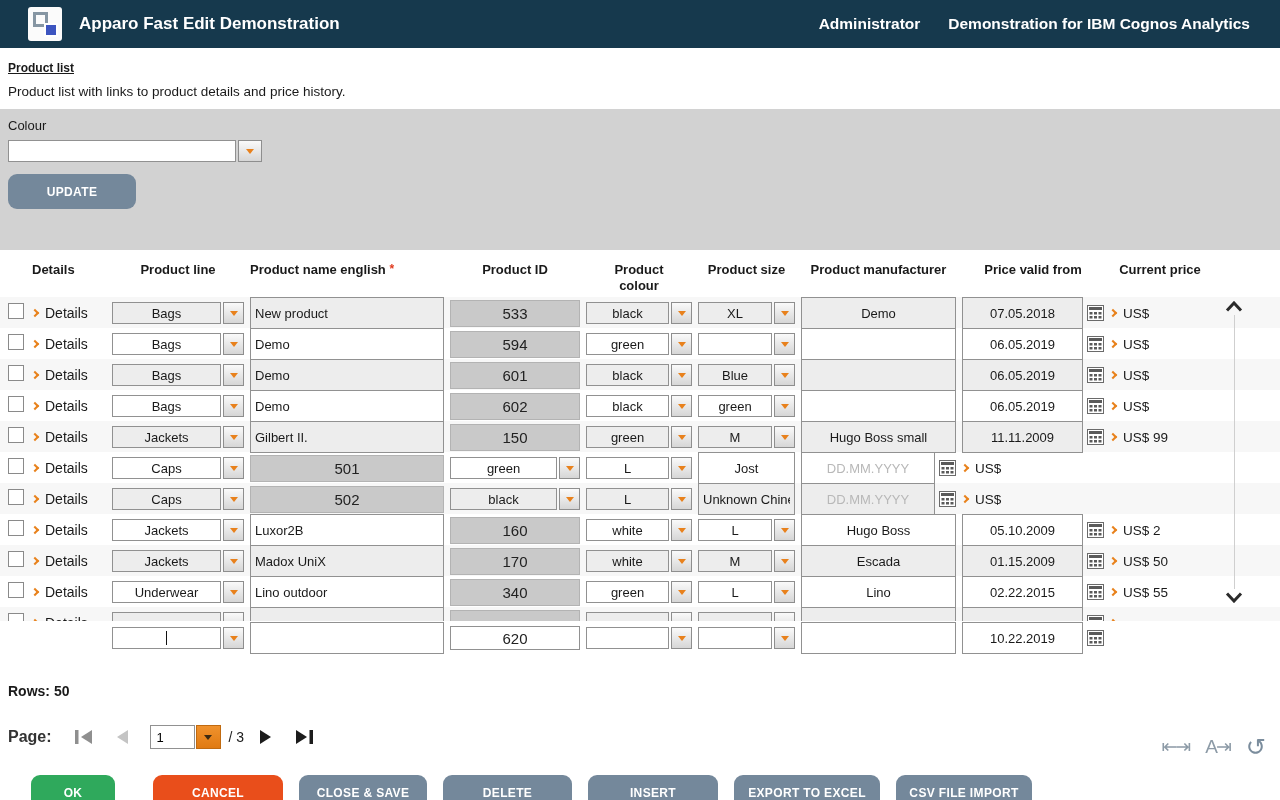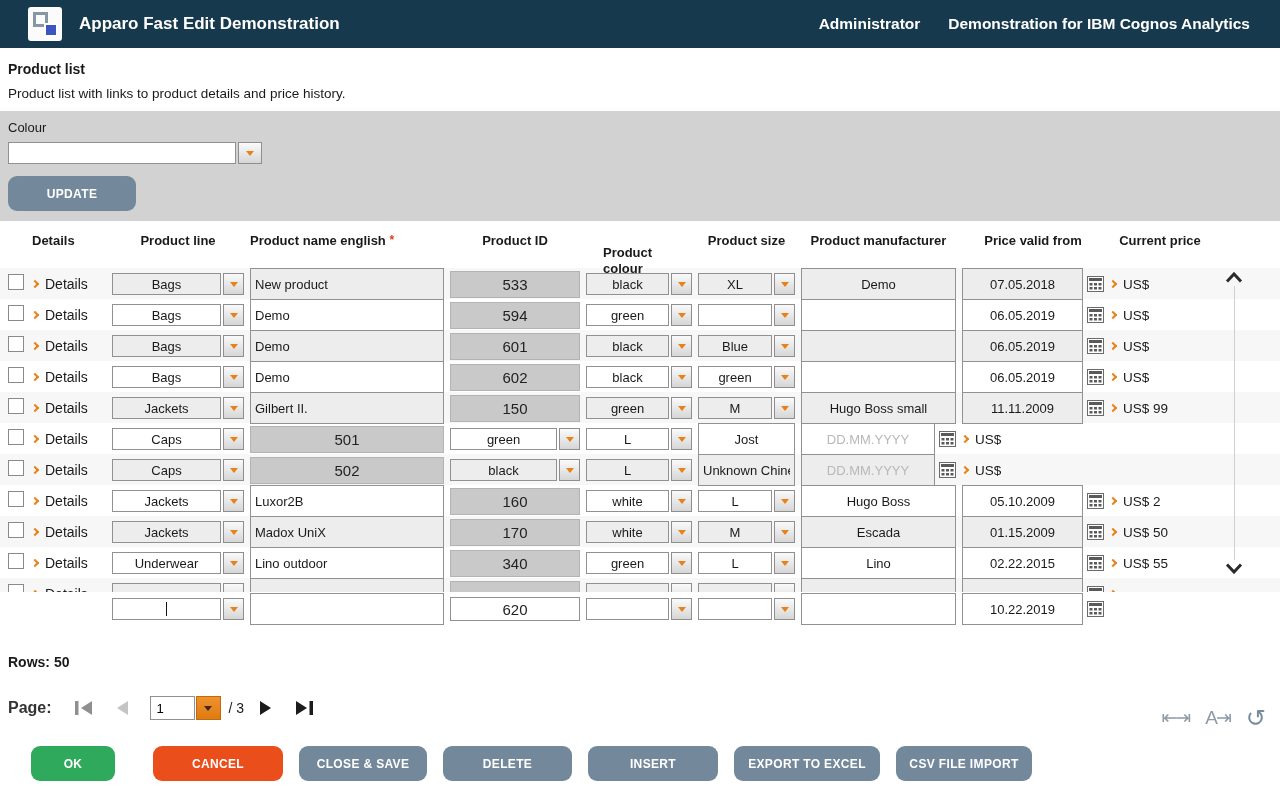--- a/index.html
+++ b/index.html
@@ -8,25 +8,25 @@
 
   
   .header { height:48px; background:#16394d; display:flex; align-items:center; color:#fff; }
   .logo { position:relative; width:34px; height:34px; background:#fbfbfb; border-radius:3px; margin-left:28px; flex:0 0 auto; }
   .logo-a { position:absolute; left:5px; top:5px; width:15px; height:15px; border:3px solid #8696a3; }
   .logo-b { position:absolute; right:4px; bottom:4px; width:14px; height:14px; background:#3d55c0; border:2px solid #fff; }
   .app-title { font-size:17px; font-weight:bold; margin-left:17px; }
   .header-right { margin-left:auto; display:flex; gap:28px; margin-right:30px; font-weight:bold; font-size:15.5px; }
 
   
-  .page-title { margin:13px 0 0 8px; font-size:14px; font-weight:bold; }
+  .page-title { margin:13px 0 0 8px; font-size:12px; font-weight:bold;text-decoration:underline; }
   .page-subtitle { margin:9px 0 0 8px; font-size:13.5px; }
 
   
-  .filter-panel { margin-top:10px; height:110px; background:#d2d2d2; padding:9px 8px; }
+  .filter-panel { margin-top:10px; height:141px; background:#d2d2d2; padding:9px 8px; }
   .filter-label { font-size:13px; margin-bottom:7px; }
   .combo { display:flex; align-items:center; }
   .combo-input { width:228px; height:22px; border:1px solid #919191; background:#fff; padding:0 4px; font-size:13px; }
   .dd-btn { width:21px; height:22px; margin-left:2px; border:1px solid #8e8e8e;
     background:linear-gradient(#fafafa,#d6d6d6); display:flex; align-items:center; justify-content:center;
     cursor:pointer; flex:0 0 auto; }
   .combo .dd-btn { width:24px; }
   .tri { width:0; height:0; border-left:4px solid transparent; border-right:4px solid transparent; border-top:5px solid #e8811c; }
   .tri.dark { border-top-color:#3c2a12; }
   .btn { height:35px; border:none; border-radius:9px; color:#fff; font-weight:bold; font-size:12px;
@@ -35,21 +35,21 @@
   .green { background:#2fa95c; }
   .orange-btn { background:#e94e1b; }
   .update-btn { width:128px; margin-top:12px; }
 
   
   .table-wrap { position:relative; margin-top:9px; }
   .grid { display:grid; padding-left:8px; column-gap:6px; align-items:center;
     grid-template-columns:18px 74px 132px 194px 130px 106px 97px 155px 142px 100px; }
   .head-row { align-items:start; padding-top:3px; height:38px; font-size:13px; font-weight:bold; }
   .h-center { text-align:center; }
-  .h-colour { max-width:72px; margin:12px auto; text-align:left; line-height:16px; }
+  .h-colour { max-width:72px; margin:0 auto; text-align:center; line-height:16px; }
   .req { color:#e03b1f; font-size:12px; vertical-align:top; }
 
   .grid-row { height:31px; }
   .grid-row.alt { background:#f7f7f7; }
 
   input[type=checkbox] { appearance:none; -webkit-appearance:none; width:16px; height:16px;
     border:1px solid #8a8a8a; background:#fff; cursor:pointer; }
 
   .cell-details { display:flex; align-items:center; font-size:14px; cursor:pointer; }
   .chev { width:6px; height:6px; border-top:2px solid #e8821c; border-right:2px solid #e8821c;

